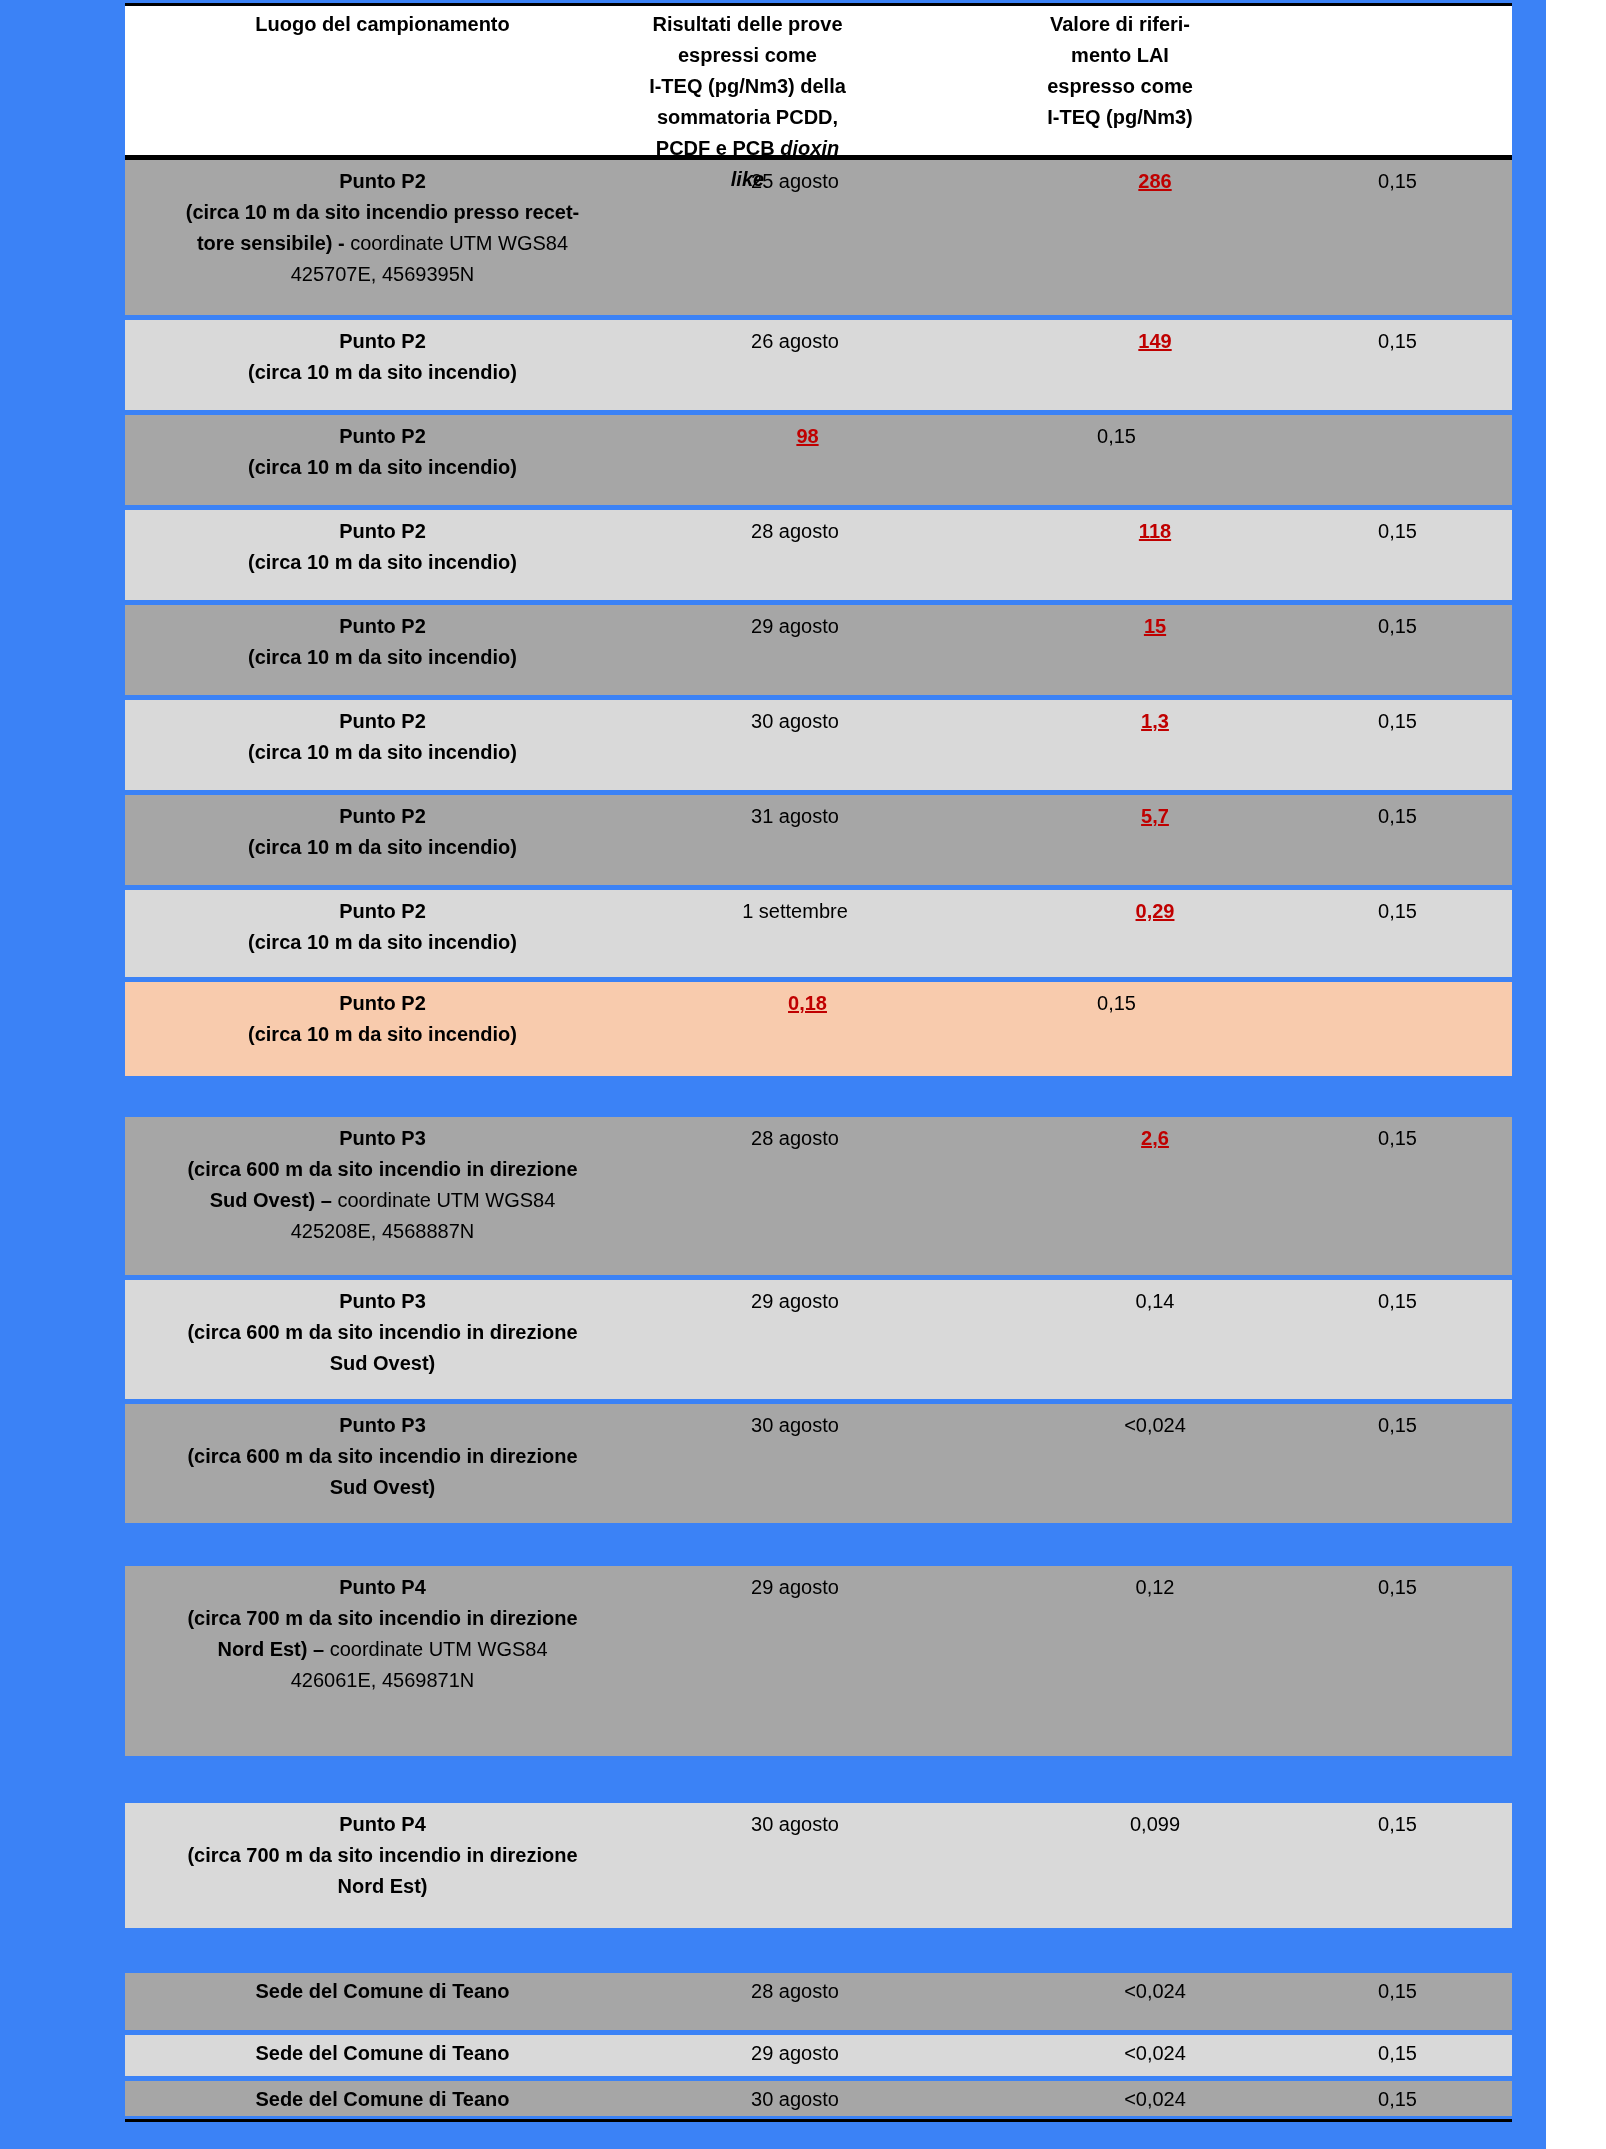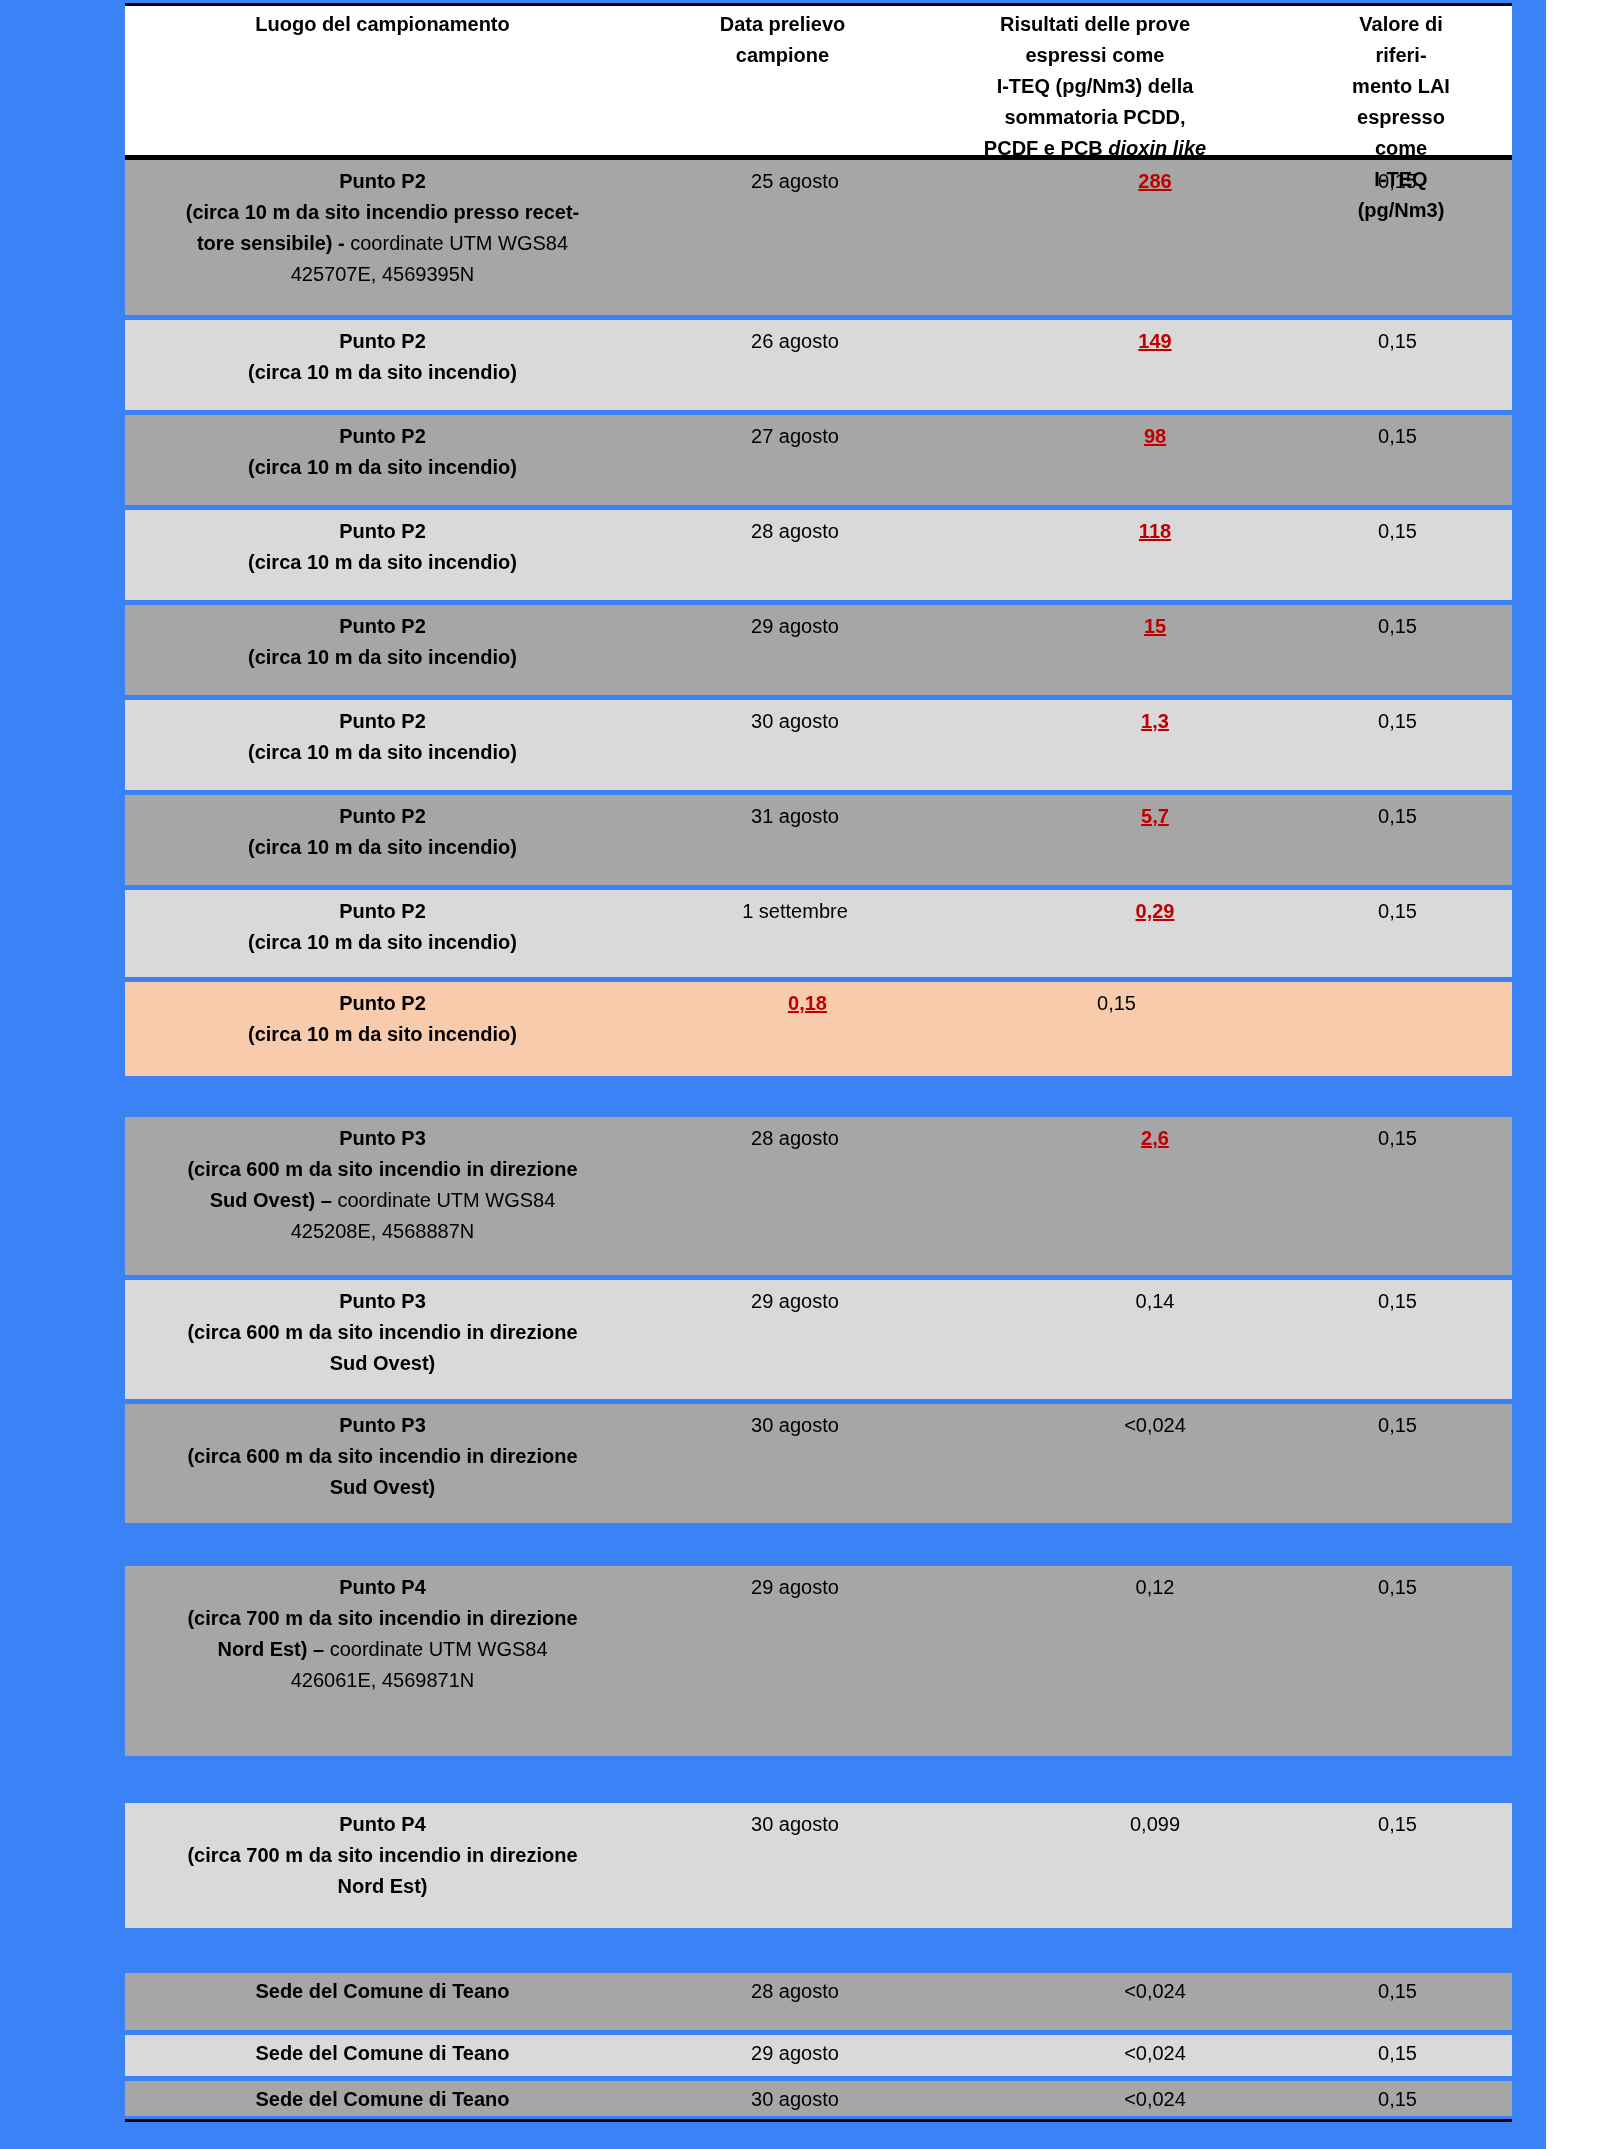--- a/index.html
+++ b/index.html
@@ -66,22 +66,20 @@
   }
 </style>
 </head>
 <body>
 
 <div class="page">
   <div class="table">
 
     <div class="grid thead">
       <div class="th">Luogo del campionamento</div>
-      <div class="th date">Data prelievo
-campione</div>
       <div class="th results"><span>Risultati delle prove
 espressi come
 I-TEQ (pg/Nm3) della
 sommatoria PCDD,
 PCDF e PCB </span><i>dioxin like</i></div>
       <div class="th ref">Valore di riferi-
 mento LAI
 espresso come
 I-TEQ (pg/Nm3)</div>
     </div>
@@ -100,21 +98,20 @@
       <div class="cell loc"><span>Punto P2
 (circa 10 m da sito incendio)</span></div>
       <div class="cell">26 agosto</div>
       <div class="cell val red">149</div>
       <div class="cell ref-cell">0,15</div>
     </div>
 
     <div class="grid row dark" style="height:90px">
       <div class="cell loc"><span>Punto P2
 (circa 10 m da sito incendio)</span></div>
-      <div class="cell">27 agosto</div>
       <div class="cell val red">98</div>
       <div class="cell ref-cell">0,15</div>
     </div>
 
     <div class="grid row light" style="height:90px">
       <div class="cell loc"><span>Punto P2
 (circa 10 m da sito incendio)</span></div>
       <div class="cell">28 agosto</div>
       <div class="cell val red">118</div>
       <div class="cell ref-cell">0,15</div>

